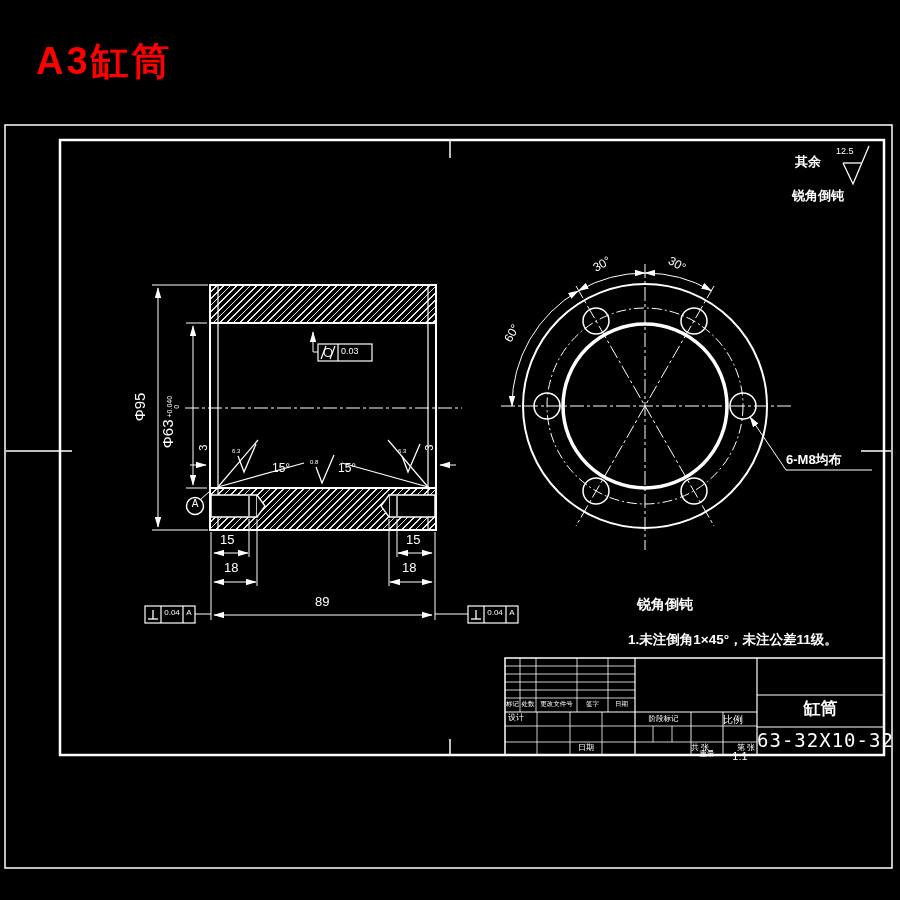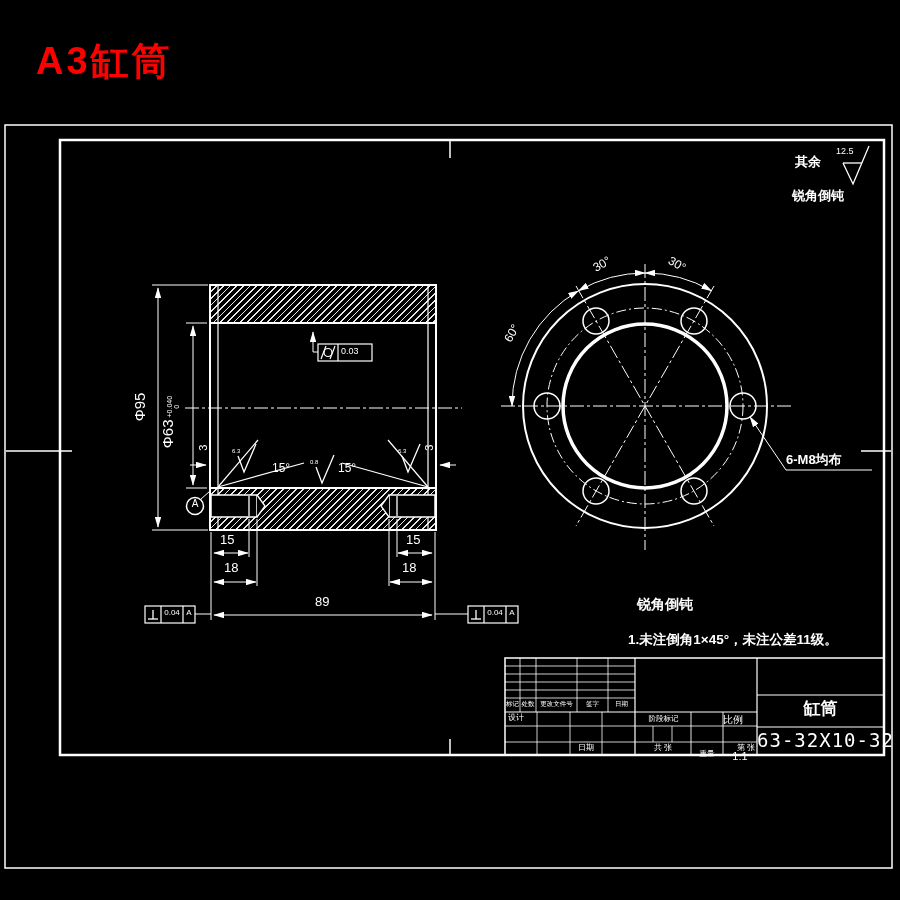--- a/index.html
+++ b/index.html
@@ -223,18 +223,18 @@
   <div class="t c" style="left:520px;top:701px;width:16px;font-size:6.5px;">处数</div>
   <div class="t c" style="left:536px;top:701px;width:41px;font-size:6.5px;">更改文件号</div>
   <div class="t c" style="left:577px;top:701px;width:31px;font-size:6.5px;">签字</div>
   <div class="t c" style="left:608px;top:701px;width:27px;font-size:6.5px;">日期</div>
   <div class="t" style="left:508px;top:714px;font-size:8px;">设计</div>
   <div class="t c" style="left:570px;top:744px;width:32px;font-size:8px;">日期</div>
   <div class="t c" style="left:636px;top:715px;width:55px;font-size:7.5px;">阶段标记</div>
   <div class="t c" style="left:691px;top:715px;width:32px;font-size:7.5px;margin-top:35px;">重量</div>
   <div class="t c" style="left:723px;top:715px;width:16px;font-size:10px;">比例</div>
   <div class="t c" style="left:723px;top:728px;width:34px;font-size:11px;margin-top:23px;">1:1</div>
-  <div class="t c" style="left:635px;top:744px;width:56px;font-size:8px;">共 张</div>
+  <div class="t c" style="left:635px;top:744px;width:56px;font-size:8px;padding-left:37px;">共 张</div>
   <div class="t c" style="left:691px;top:744px;width:66px;font-size:8px;margin-left:22px;">第 张</div>
   <div class="t c" style="left:757px;top:700px;width:127px;font-size:17px;font-weight:bold;">缸筒</div>
   <div class="t c mono" style="left:757px;top:731px;width:127px;font-size:19px;letter-spacing:1px;">63-32X10-32</div>
 
 </div>
 
 </body></html>

